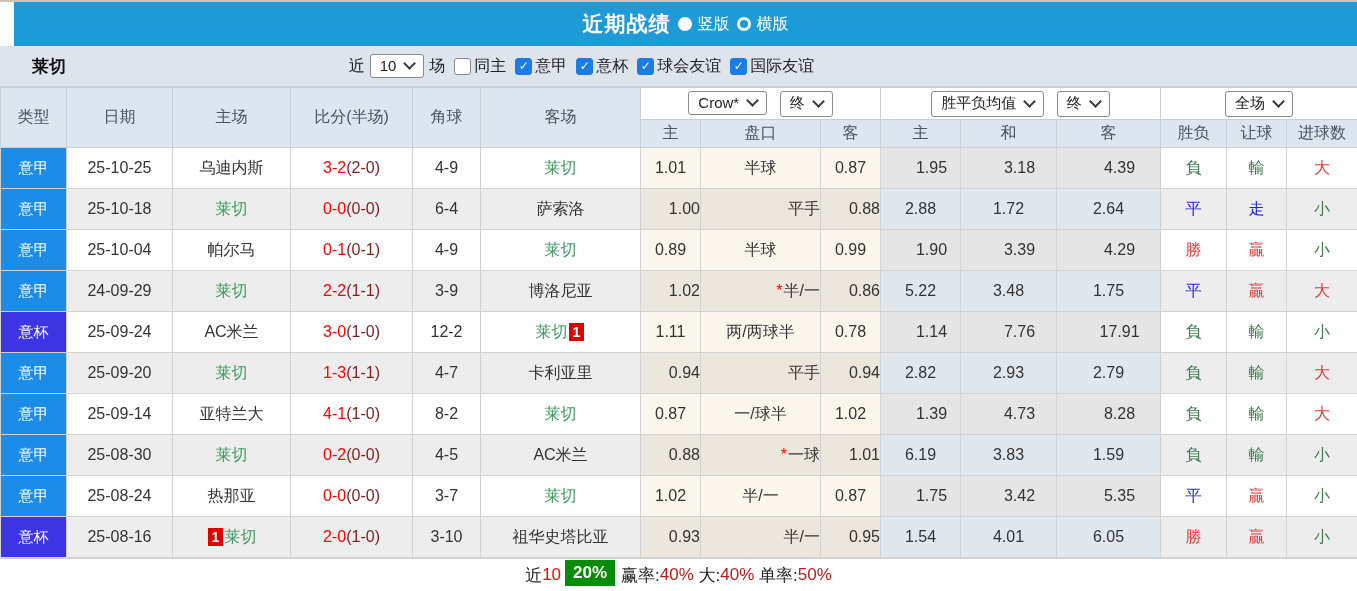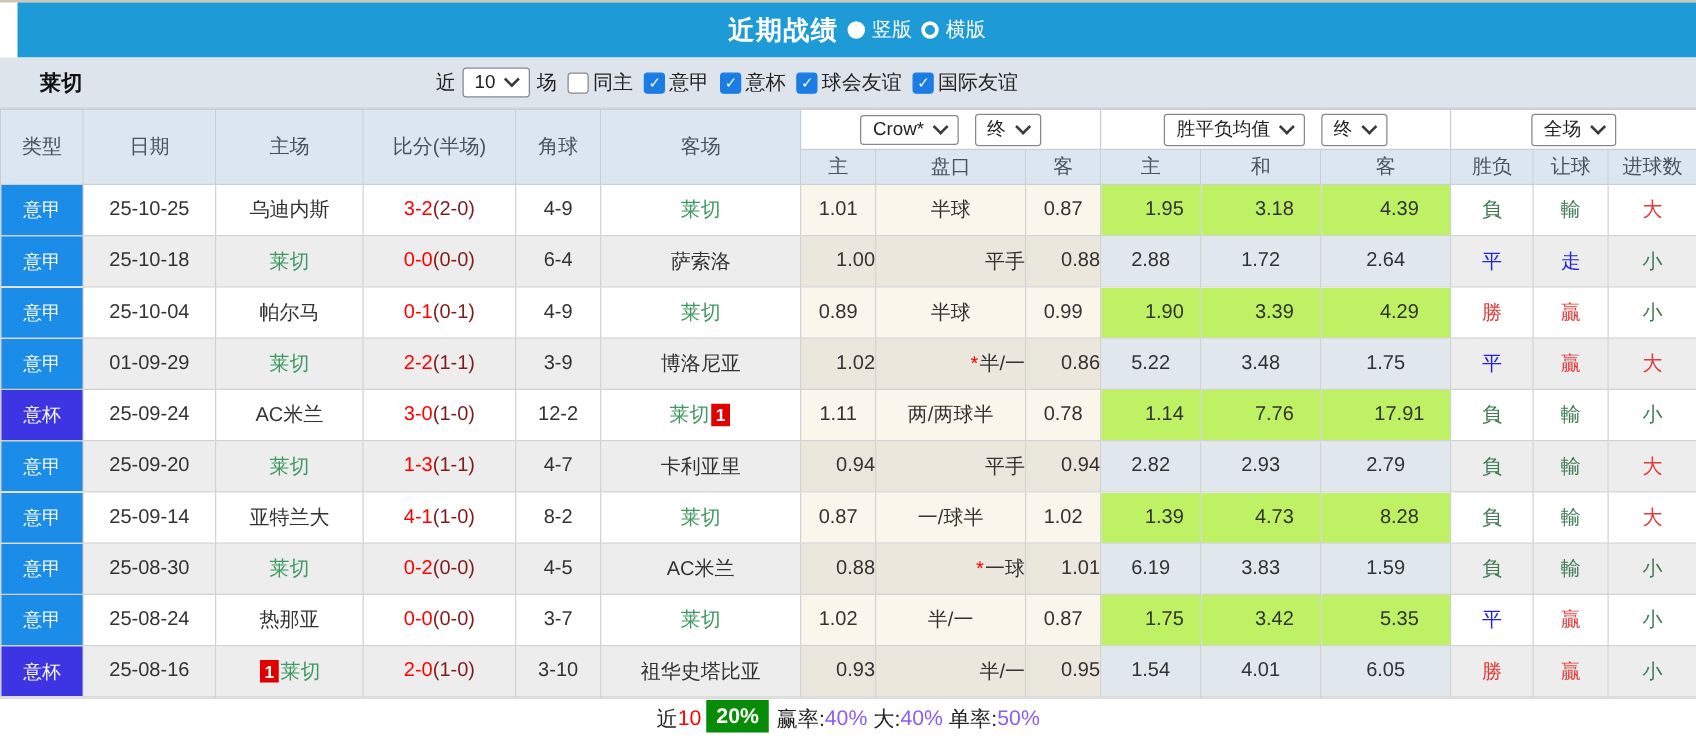--- a/index.html
+++ b/index.html
@@ -33,35 +33,35 @@
   thead th.span-head{height:60px;font-size:16px;}
   th.dd-cell{background:#fff;}
   .dd-cell .sel{margin:0 4px;}
   tbody td{height:40px;border-color:#d2d2d2;}
   tbody tr.odd{background:#fff;}
   tbody tr.even{background:#ededed;}
   td.type{color:#fff;background:#1b8ce8;font-size:15px;}
   td.type.cup{background:#3d35e4;}
   tr.odd td.ah{background:#fbf6ec;}
   tr.even td.ah{background:#ece7dd;text-align:right;}
-  tr.odd td.eu{background:#bef264;padding-left:22px;}
+  tr.odd td.eu{background:#e5e5e5;padding-left:22px;}
   tr.even td.eu{background:#e0e8ed;}
   .team{color:#3f9a62;}
   .score{color:#ff0000;}
   .half{color:#7f1d1d;}
   .star{color:#ff0000;margin-right:1px;}
   .c-red{color:#e23b3b;}
   .c-green{color:#3d7a50;}
   .c-blue{color:#2323dd;}
   .badge1{background:#e00000;color:#fff;padding:0 4px;font-size:14px;font-weight:bold;display:inline-block;line-height:18px;vertical-align:middle;margin:0 1px;}
 
   
   .footer{height:32px;display:flex;align-items:center;justify-content:center;font-size:17px;color:#222;border-top:1px solid #d2d2d2;}
   .green-badge{background:#068c06;color:#fff;font-weight:bold;padding:3px 8px;margin:0 6px 4px 4px;}
-  .blue-num{color:#8b5cf6;}
+  .blue-num{color:#b91c1c;}
   .red-num{color:#ff0000;}
   .footer span{white-space:pre;}
 </style>
 </head>
 <body>
 
 <div class="top-border"></div>
 
 <div class="title-bar">
   <span class="title">近期战绩</span>
@@ -211,21 +211,21 @@
         <td class="ah">0.99</td>
         <td class="eu">1.90</td>
         <td class="eu">3.39</td>
         <td class="eu">4.29</td>
         <td class="c-red">勝</td>
         <td class="c-red">贏</td>
         <td class="c-green">小</td>
       </tr>
       <tr class="even">
         <td class="type">意甲</td>
-        <td>01-09-29</td>
+        <td>24-09-29</td>
         <td><span class="team">莱切</span></td>
         <td><span class="score">2-2</span><span class="half">(1-1)</span></td>
         <td>3-9</td>
         <td><span>博洛尼亚</span></td>
         <td class="ah">1.02</td>
         <td class="ah"><span class="star">*</span>半/一</td>
         <td class="ah">0.86</td>
         <td class="eu">5.22</td>
         <td class="eu">3.48</td>
         <td class="eu">1.75</td>

